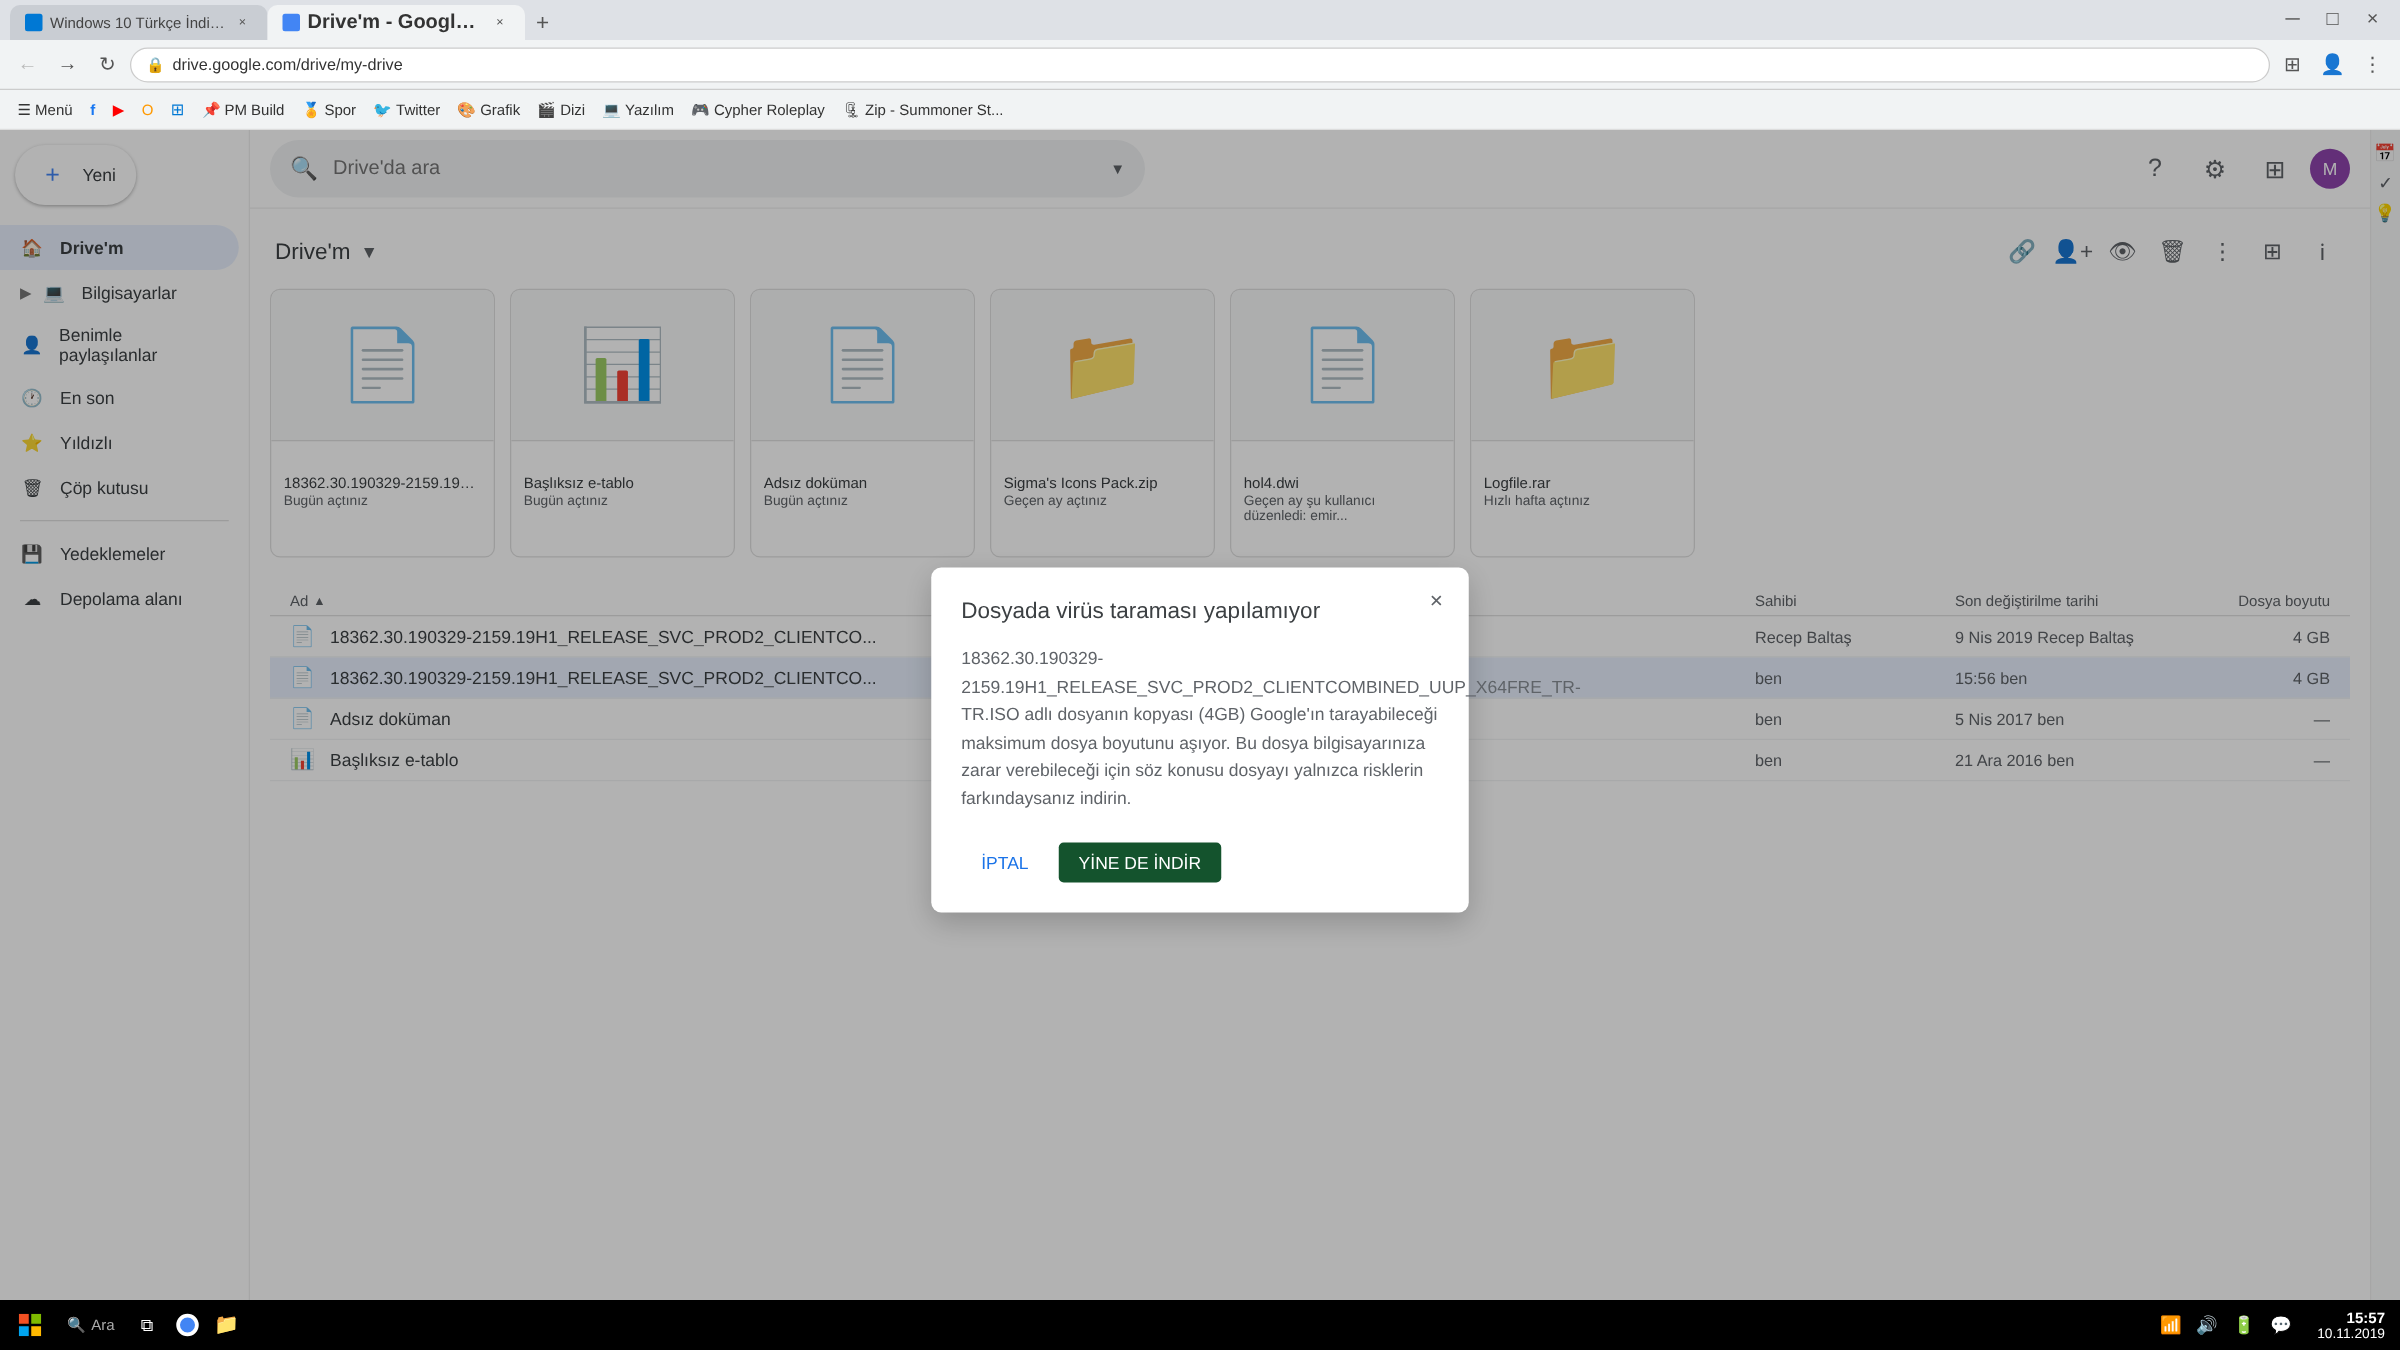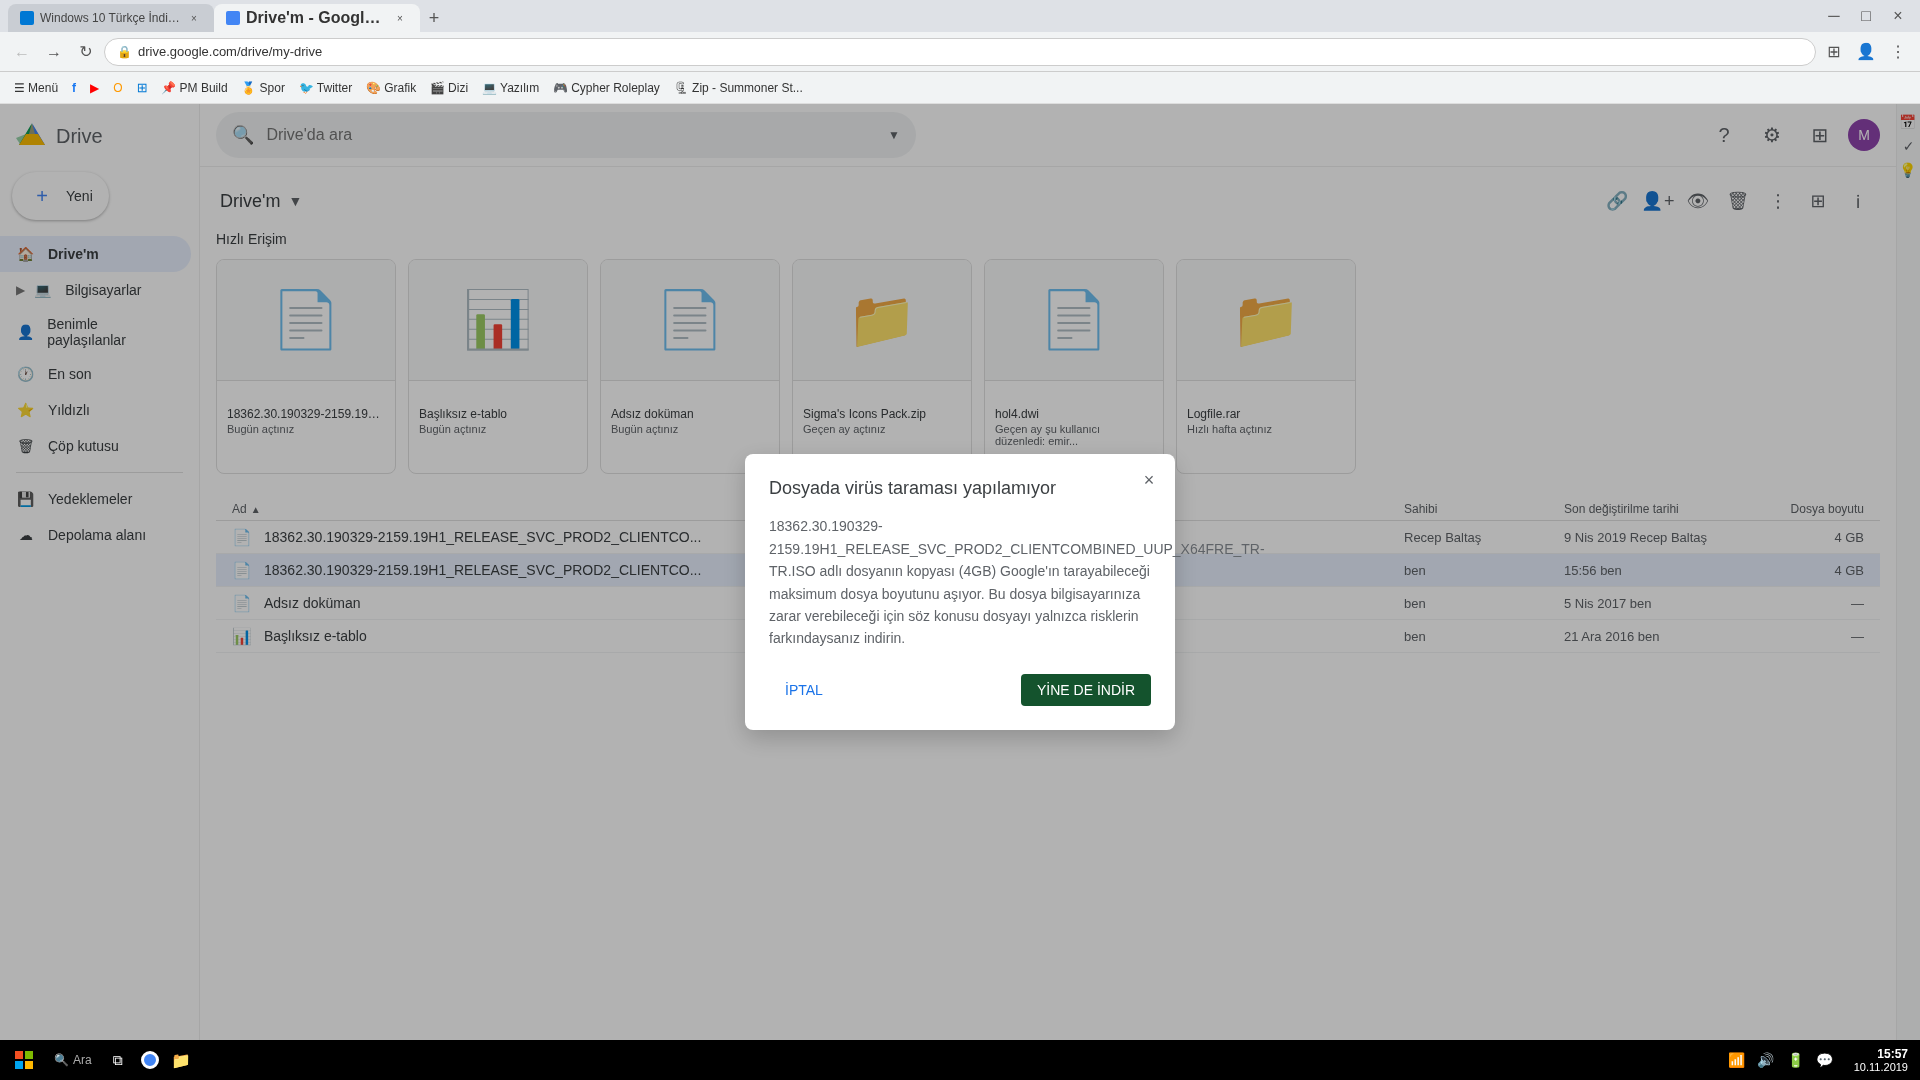--- a/index.html
+++ b/index.html
@@ -87,21 +87,21 @@
     .list-row .row-owner { width: 160px; font-size: 13px; color: #5f6368; }
     .list-row .row-modified { width: 200px; font-size: 13px; color: #5f6368; }
     .list-row .row-size { width: 100px; font-size: 13px; color: #5f6368; text-align: right; }
 
     
     .dialog-overlay { position: fixed; top: 104px; left: 0; width: 1920px; height: calc(1080px - 104px); background: rgba(0,0,0,0.3); display: flex; align-items: center; justify-content: center; z-index: 100; }
     .dialog { background: #fff; border-radius: 8px; width: 430px; padding: 24px; box-shadow: 0 8px 24px rgba(0,0,0,0.2); position: relative; }
     .dialog-title { font-size: 18px; color: #3c4043; font-weight: 500; margin-bottom: 16px; }
     .dialog-body { font-size: 14px; color: #5f6368; line-height: 1.6; margin-bottom: 24px; }
     .dialog-close { position: absolute; top: 12px; right: 12px; width: 28px; height: 28px; border-radius: 50%; border: none; background: transparent; cursor: pointer; display: flex; align-items: center; justify-content: center; font-size: 18px; color: #5f6368; }
-    .dialog-actions { display: flex; justify-content: space-between; gap: 8px; }
+    .dialog-actions { display: flex; justify-content: flex-start; gap: 8px; }
     .btn-cancel { padding: 8px 16px; border-radius: 4px; border: none; background: transparent; color: #1a73e8; font-size: 14px; font-weight: 500; cursor: pointer; }
     .btn-primary { padding: 8px 16px; border-radius: 4px; border: none; background: #14532d; color: #fff; font-size: 14px; font-weight: 500; cursor: pointer; }
 
     
     .taskbar { position: fixed; bottom: 0; left: 0; width: 1920px; height: 40px; background: #000; display: flex; align-items: center; padding: 0 4px; z-index: 200; }
     .taskbar-start { width: 40px; height: 40px; display: flex; align-items: center; justify-content: center; cursor: pointer; }
     .taskbar-search { display: flex; align-items: center; gap: 4px; padding: 4px 10px; color: #fff; font-size: 12px; cursor: pointer; }
     .taskbar-icon { width: 32px; height: 32px; display: flex; align-items: center; justify-content: center; cursor: pointer; border-radius: 2px; }
     .taskbar-spacer { flex: 1; }
     .taskbar-tray { display: flex; align-items: center; gap: 4px; padding: 0 8px; }
@@ -205,33 +205,20 @@
     <div class="bookmark-item">
       <span>🗜</span>
       <span>Zip - Summoner St...</span>
     </div>
   </div>
 </div>
 
 <div class="drive-app">
 
   <div class="sidebar">
-    <div class="sidebar-logo">
-      <svg width="32" height="32" viewBox="0 0 32 32">
-        <polygon points="16,4 28,24 4,24" fill="#fbbc04"></polygon>
-        <polygon points="4,24 10,14 22,14 16,4" fill="#4285f4" opacity="0.5"></polygon>
-        <polygon points="10,14 4,24 0,18" fill="#34a853" opacity="0.5"></polygon>
-        <path d="M2 26 L16 2 L30 26 Z" fill="none" stroke="none"></path>
-
-        <polygon points="16,3 3,25 10,25" fill="#0f9d58"></polygon>
-        <polygon points="16,3 29,25 22,25" fill="#4285f4"></polygon>
-        <polygon points="3,25 29,25 22,14 10,14" fill="#fbbc04"></polygon>
-      </svg>
-      <span class="drive-logo-text">Drive</span>
-    </div>
 
     <button class="new-btn">
       <span class="plus-icon" style="font-size:20px;color:#4285f4;">+</span>
       <span>Yeni</span>
     </button>
 
     <div class="sidebar-item active">
       <span class="s-icon">🏠</span>
       <span>Drive'm</span>
     </div>
@@ -293,23 +280,20 @@
           <button class="action-btn">🔗</button>
           <button class="action-btn">👤+</button>
           <button class="action-btn">👁</button>
           <button class="action-btn">🗑</button>
           <button class="action-btn">⋮</button>
           <button class="action-btn">⊞</button>
           <button class="action-btn">ℹ</button>
         </div>
       </div>
 
-      <div class="section-header">
-        <span class="section-title">Hızlı Erişim</span>
-      </div>
 
       <div class="file-grid">
         <div class="file-card">
           <div class="file-preview">
             <span class="file-icon-large" style="color:#4285f4;">📄</span>
           </div>
           <div class="file-info">
             <div class="file-name">18362.30.190329-2159.19H...</div>
             <div class="file-date">Bugün açtınız</div>
           </div>

